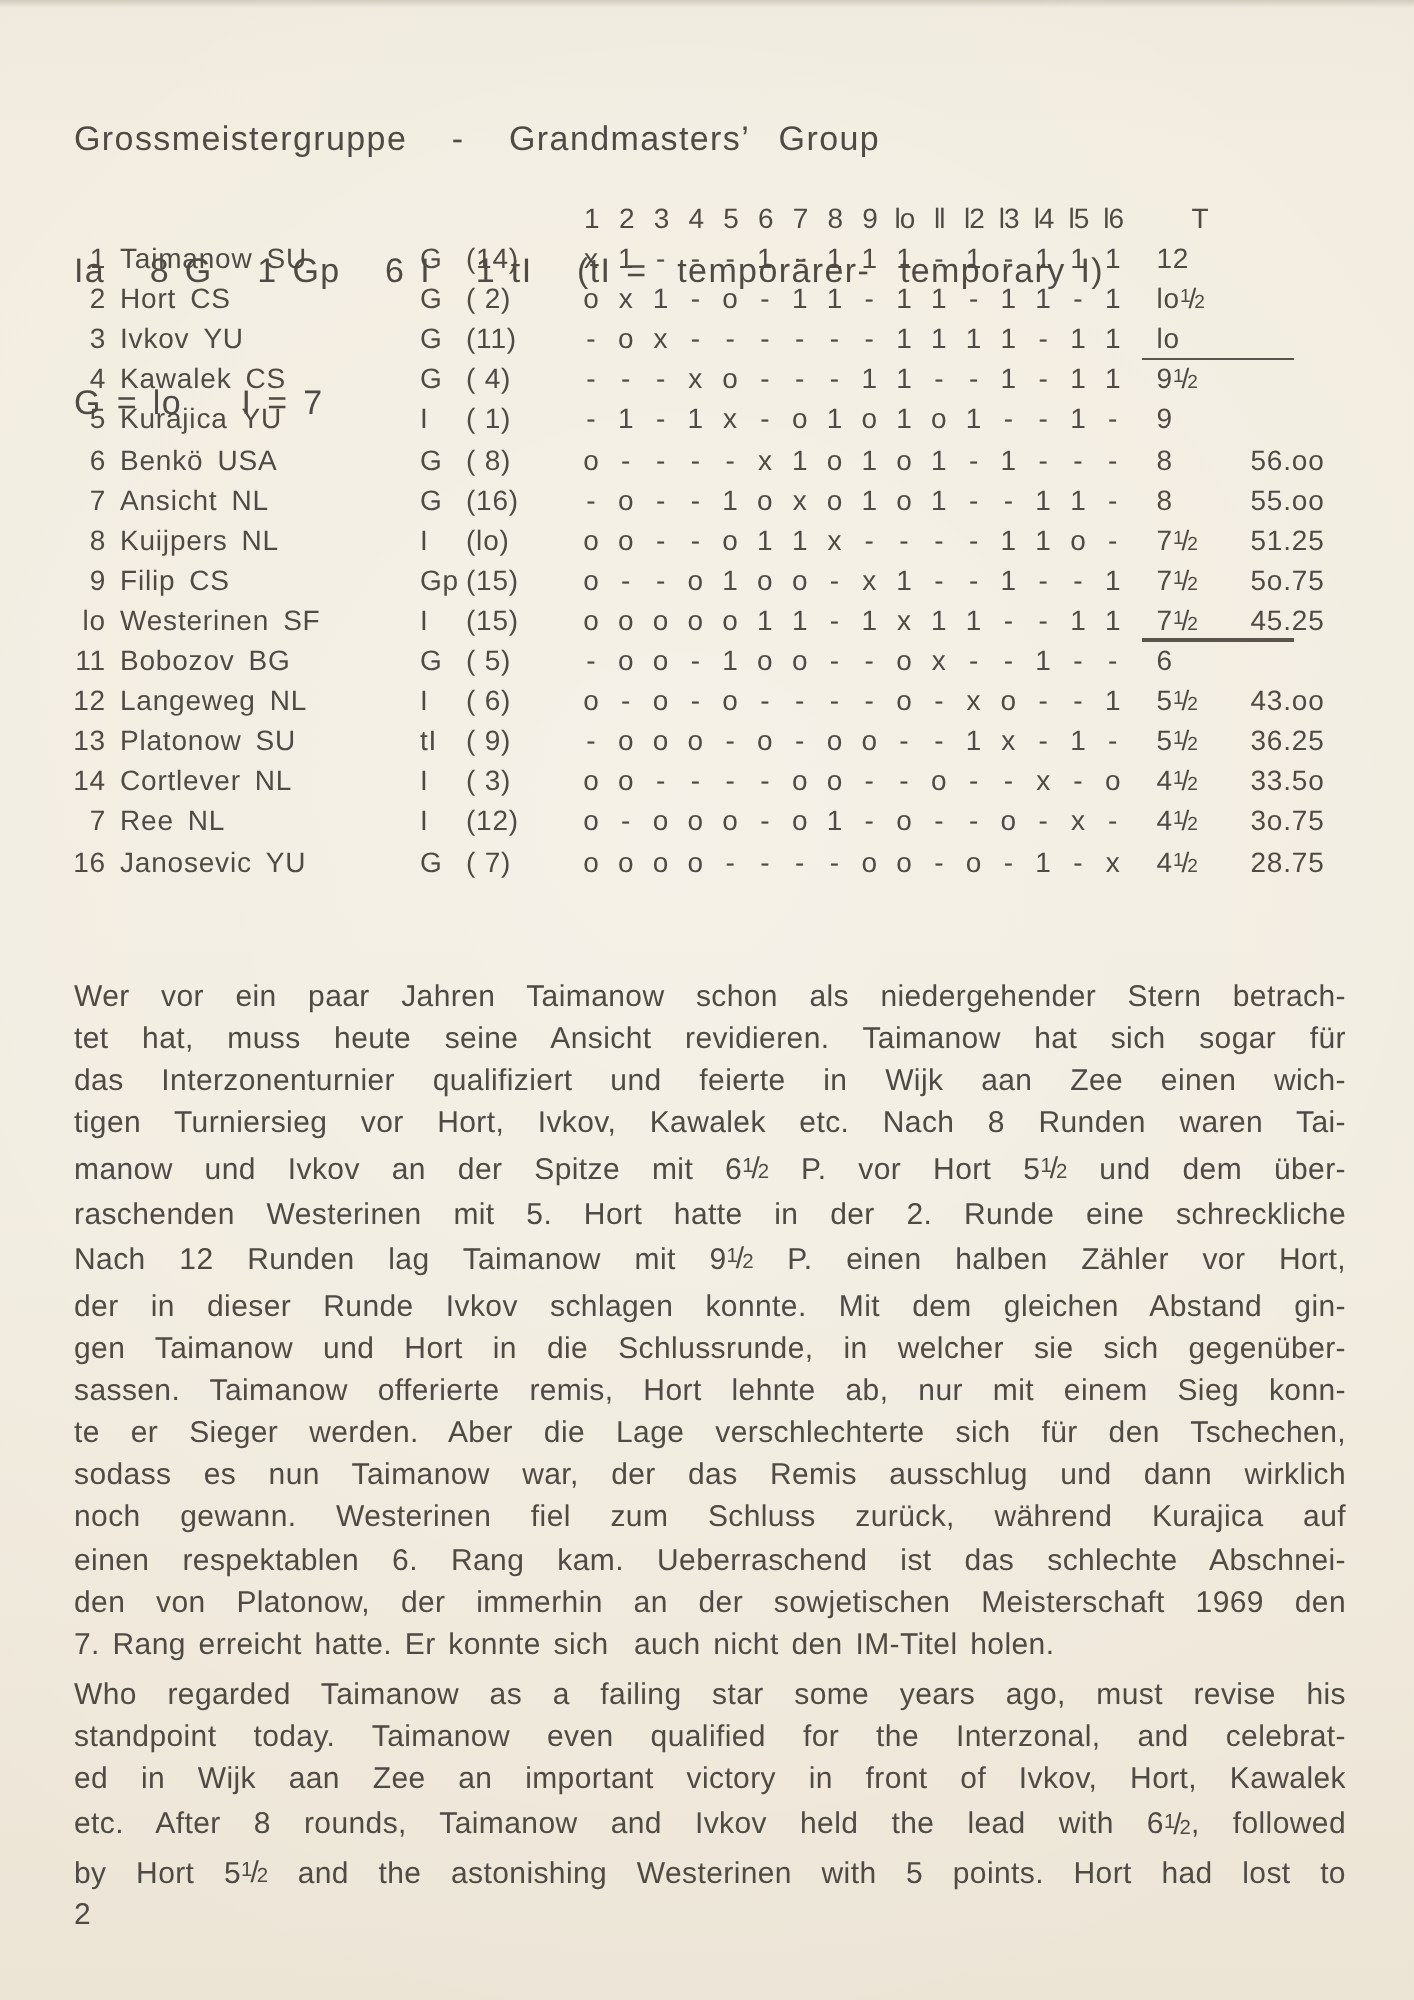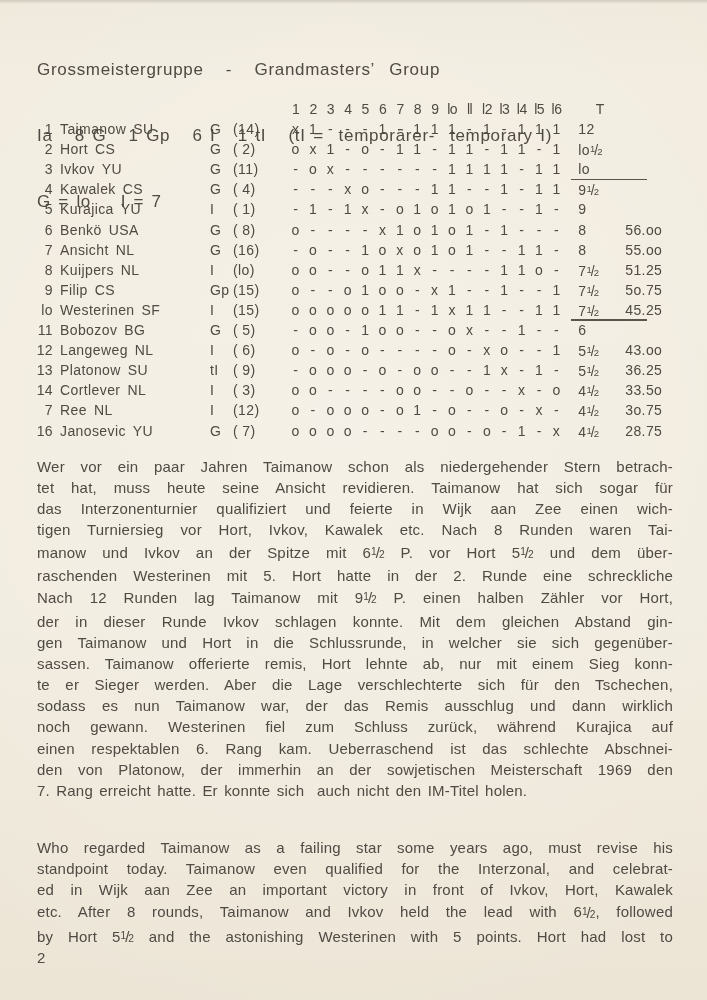--- a/index.html
+++ b/index.html
@@ -33,21 +33,21 @@
   .rule { position:absolute; left:538px; bottom:-1px; width:76px; height:1.6px;
           background:#59544c; }
   
   .half { letter-spacing:0; white-space:nowrap; }
   .half .hn { font-size:.68em; vertical-align:.32em; }
   .half .hs { margin:0 -1px; }
   .half .hd { font-size:.68em; }
   
   .para { position:absolute; left:37px; width:636px; font-size:15px; line-height:21.15px;
           letter-spacing:.2px; word-spacing:2px; }
-  .p-ger { top:456px; }
+  .p-ger { top:488px; }
   .p-eng { top:837px; }
   .pline { text-align:justify; text-align-last:justify; }
   .pline.plain { text-align:left; text-align-last:auto; white-space:pre; }
   .pageno { position:absolute; left:37px; top:949px; font-size:15px; }
 </style>
 </head>
 <body>
 
 <div class="page">
 

